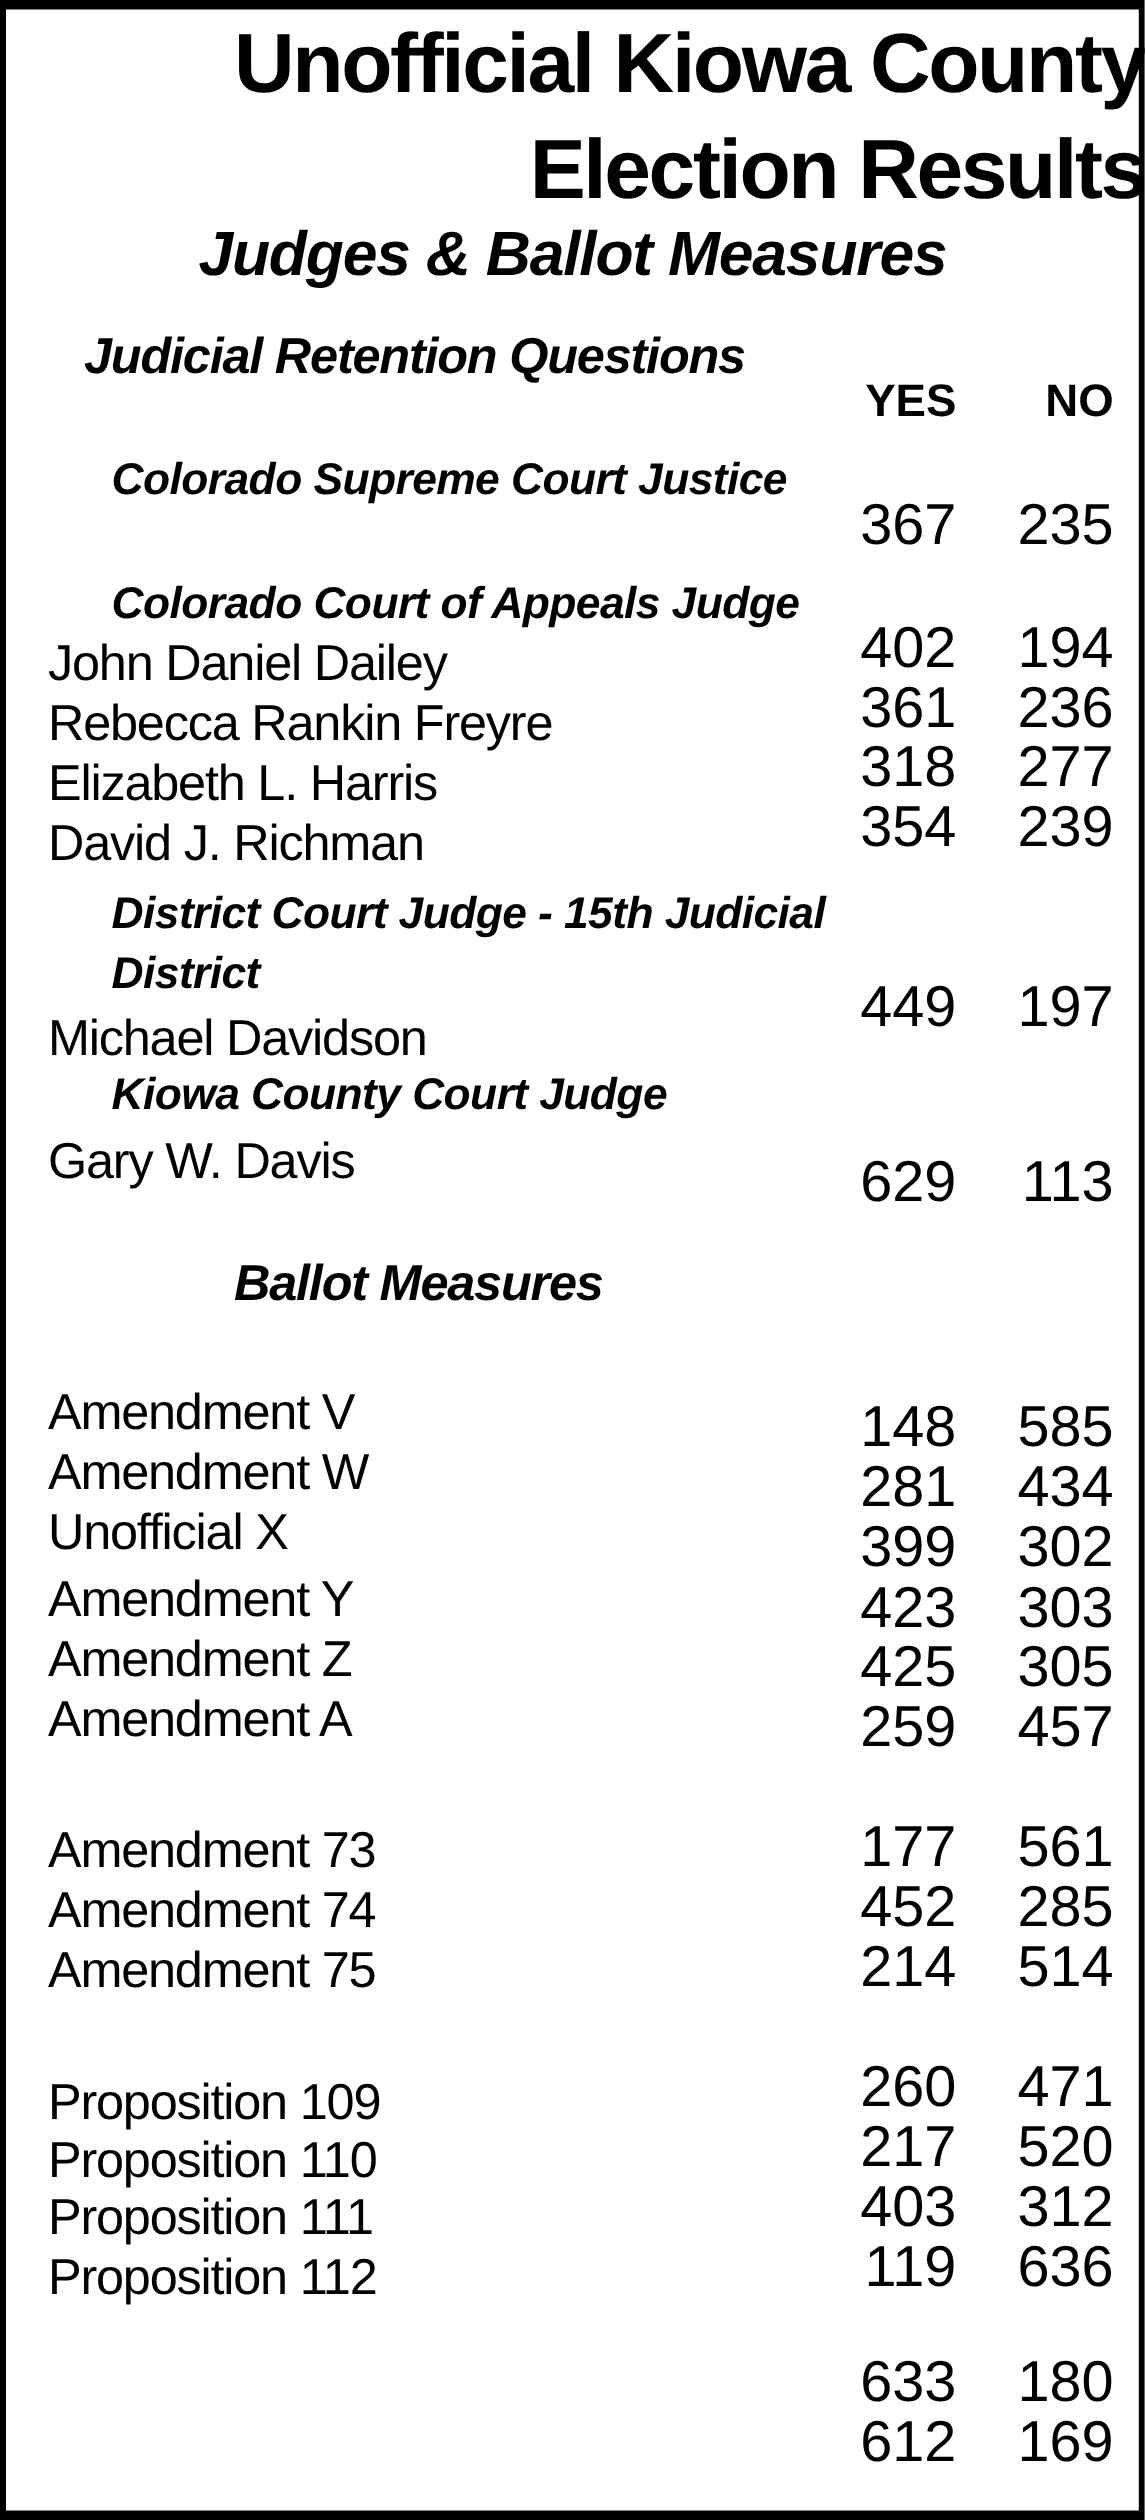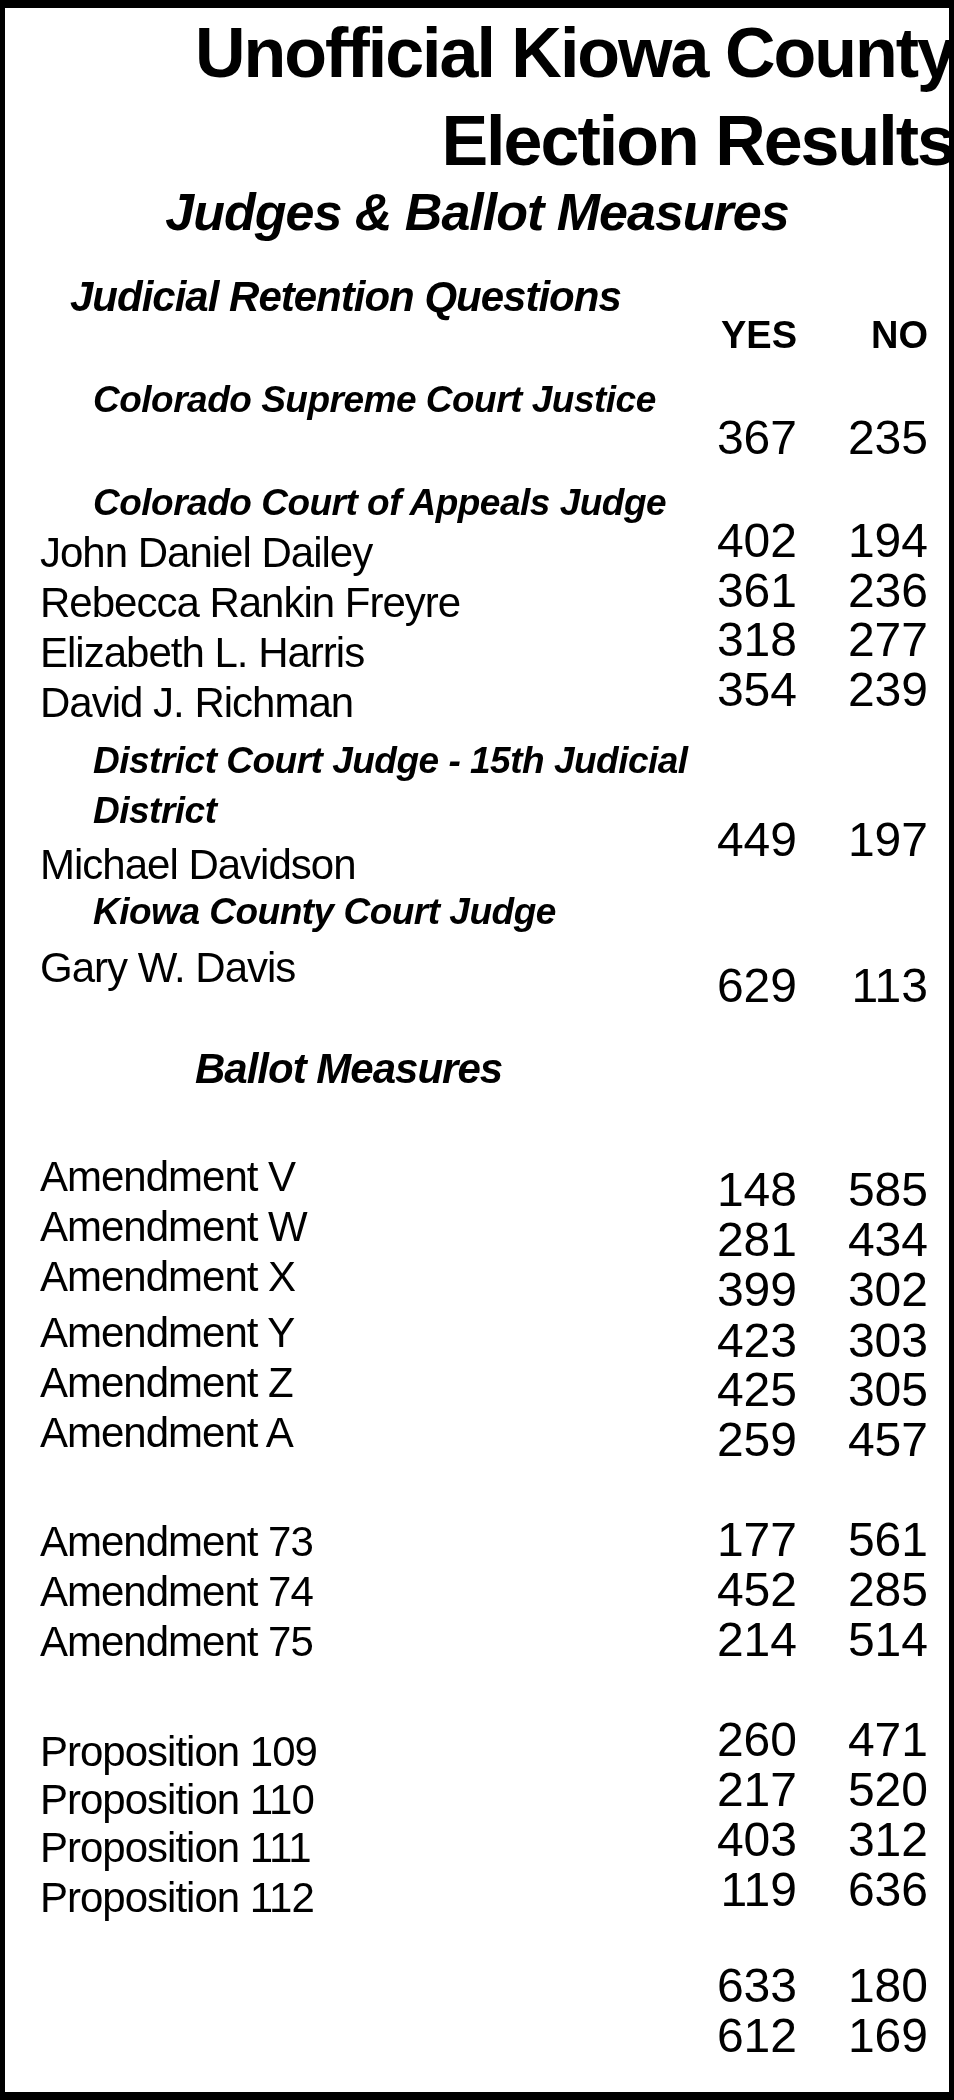--- a/index.html
+++ b/index.html
@@ -70,21 +70,21 @@
   <div class="t section-heading" style="top:1048px;left:195px">Ballot Measures</div>
 
   <div class="t name" style="top:1156px">Amendment V</div>
   <div class="t val yes" style="top:1166px">148</div>
   <div class="t val no" style="top:1166px">585</div>
 
   <div class="t name" style="top:1206px">Amendment W</div>
   <div class="t val yes" style="top:1216px">281</div>
   <div class="t val no" style="top:1216px">434</div>
 
-  <div class="t name" style="top:1256px">Amendment X</div>
+  <div class="t name" style="top:1256px">Unofficial X</div>
   <div class="t val yes" style="top:1266px">399</div>
   <div class="t val no" style="top:1266px">302</div>
 
   <div class="t name" style="top:1312px">Amendment Y</div>
   <div class="t val yes" style="top:1317px">423</div>
   <div class="t val no" style="top:1317px">303</div>
 
   <div class="t name" style="top:1362px">Amendment Z</div>
   <div class="t val yes" style="top:1366px">425</div>
   <div class="t val no" style="top:1366px">305</div>

